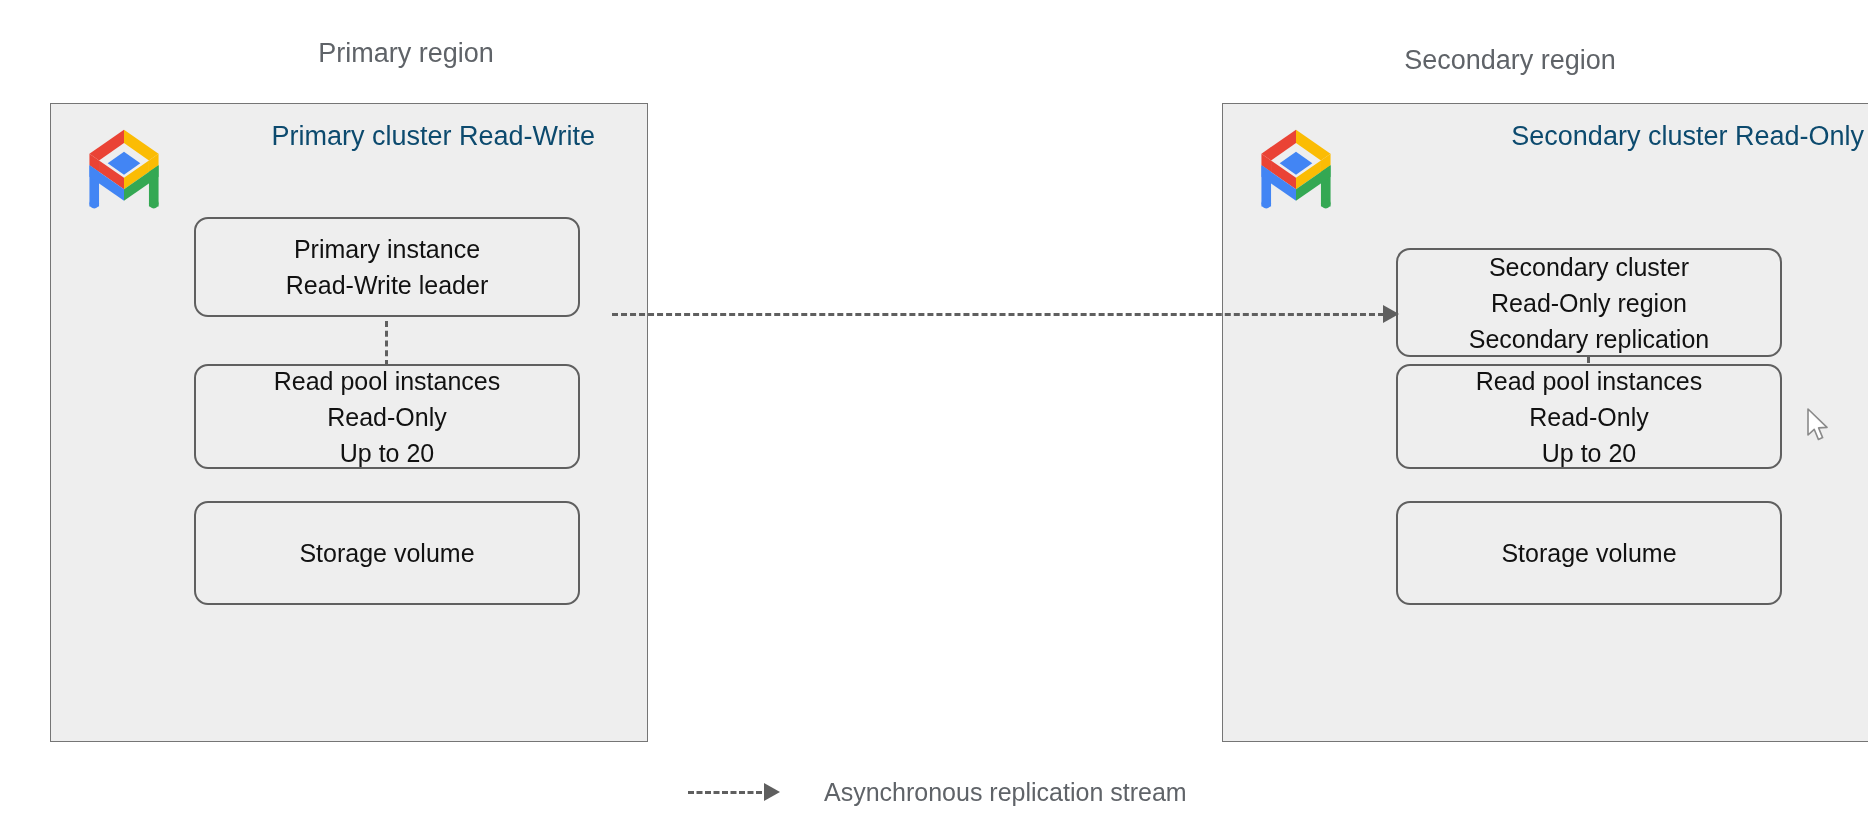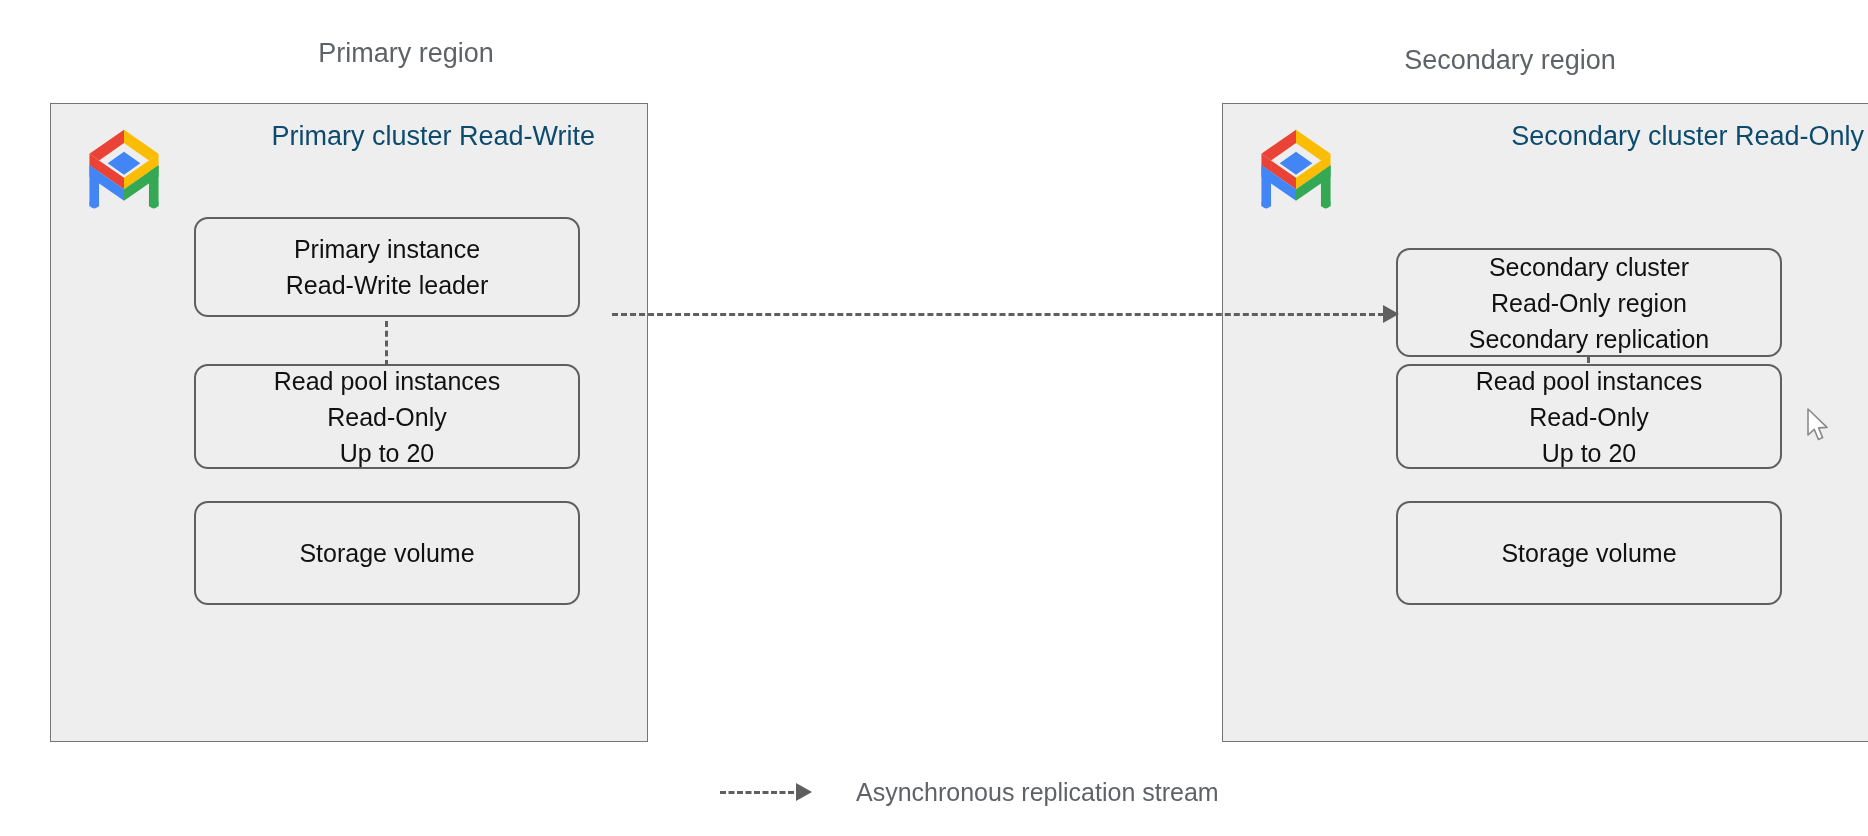--- a/index.html
+++ b/index.html
@@ -267,21 +267,21 @@
     <div class="node" style="left:173px; top:397px; width:386px; height:104px;">
       <span class="line">Storage volume</span>
     </div>
   </div>
 
   <div class="h-arrow" style="left:612px; top:313px; width:787px;">
     <span class="shaft"></span>
     <span class="head"></span>
   </div>
 
-  <div class="legend" style="left:720px; top:777px;justify-content:center;">
+  <div class="legend" style="left:688px; top:777px;justify-content:center;">
     <span class="legend-swatch">
       <span class="shaft"></span>
       <span class="head"></span>
     </span>
     <span class="legend-label">Asynchronous replication stream</span>
   </div>
 
   <svg class="cursor" style="left:1806px; top:408px;" viewBox="0 0 26 36">
     <path d="M2 1 L2 27 L8.2 21.3 L12.4 31.4 L16.6 29.6 L12.6 19.9 L21 19.4 Z" fill="#ffffff" stroke="#8a8a8a" stroke-width="1.6" stroke-linejoin="round"></path>
   </svg>

